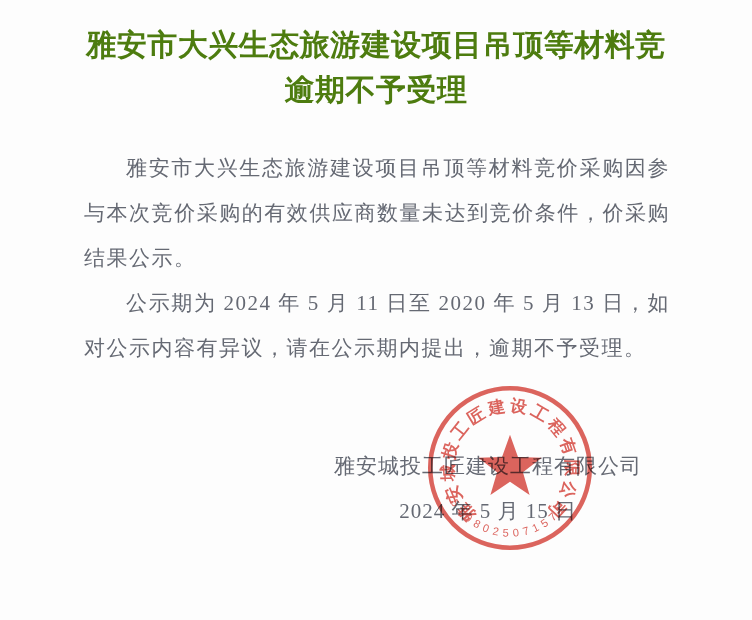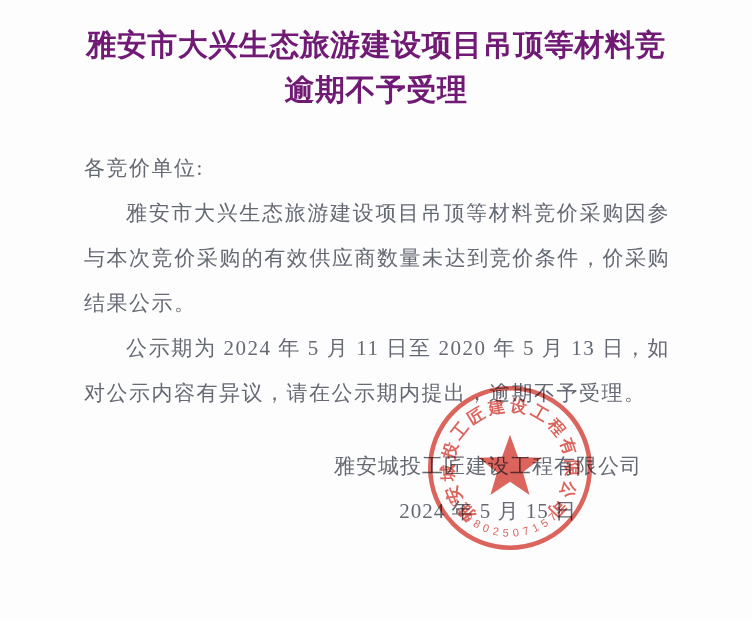--- a/index.html
+++ b/index.html
@@ -18,21 +18,21 @@
   .doc-title {
     position: absolute;
     top: 22px;
     left: 0;
     width: 100%;
     text-align: center;
     font-family: "Liberation Sans", "DejaVu Sans", sans-serif;
     font-weight: bold;
     font-size: 30px;
     line-height: 45px;
-    color: #701a75;
+    color: #4d7c0f;
     letter-spacing: 0.5px;
   }
   .doc-body {
     position: absolute;
     left: 84px;
     top: 146px;
     width: 586px;
     font-size: 21px;
     line-height: 45px;
     letter-spacing: 1.5px;
@@ -90,21 +90,20 @@
 <body>
 
 <div class="page">
 
   <div class="doc-title">
     <div>雅安市大兴生态旅游建设项目吊顶等材料竞</div>
     <div>逾期不予受理</div>
   </div>
 
   <div class="doc-body">
-    <p class="salutation">各竞价单位:</p>
     <p>雅安市大兴生态旅游建设项目吊顶等材料竞价采购因参与本次竞价采购的有效供应商数量未达到竞价条件，价采购结果公示。</p>
     <p>公示期为 2024 年 5 月 11 日至 2020 年 5 月 13 日，如对公示内容有异议，请在公示期内提出，逾期不予受理。</p>
   </div>
 
   <div class="signature-block">
     <div>雅安城投工匠建设工程有限公司</div>
     <div>2024 年 5 月 15 日</div>
   </div>
 
   <div class="seal">

